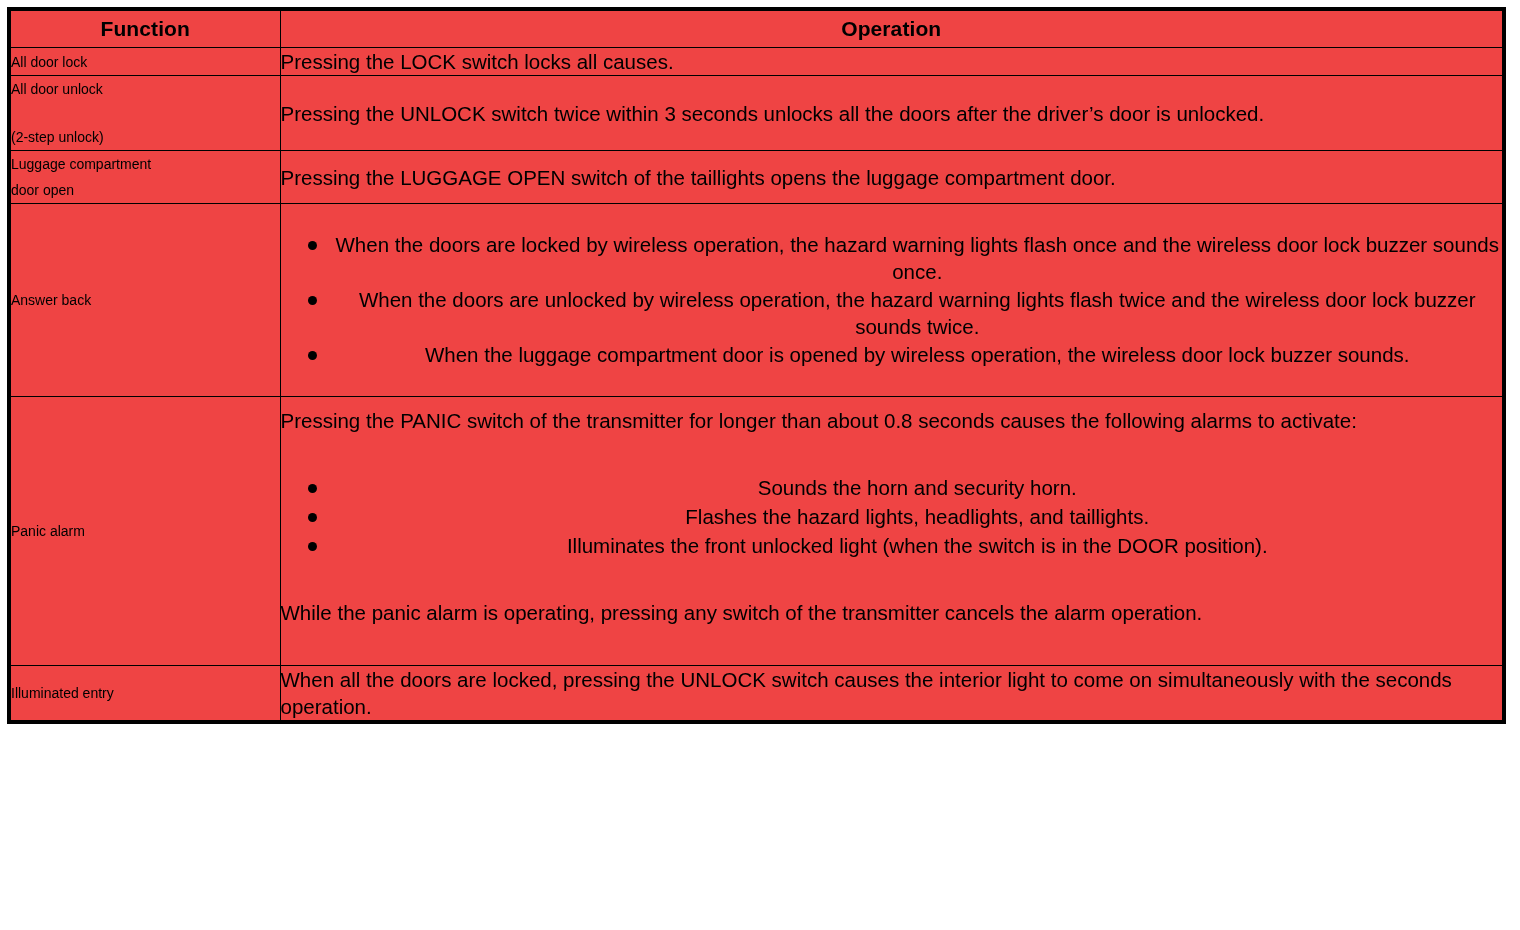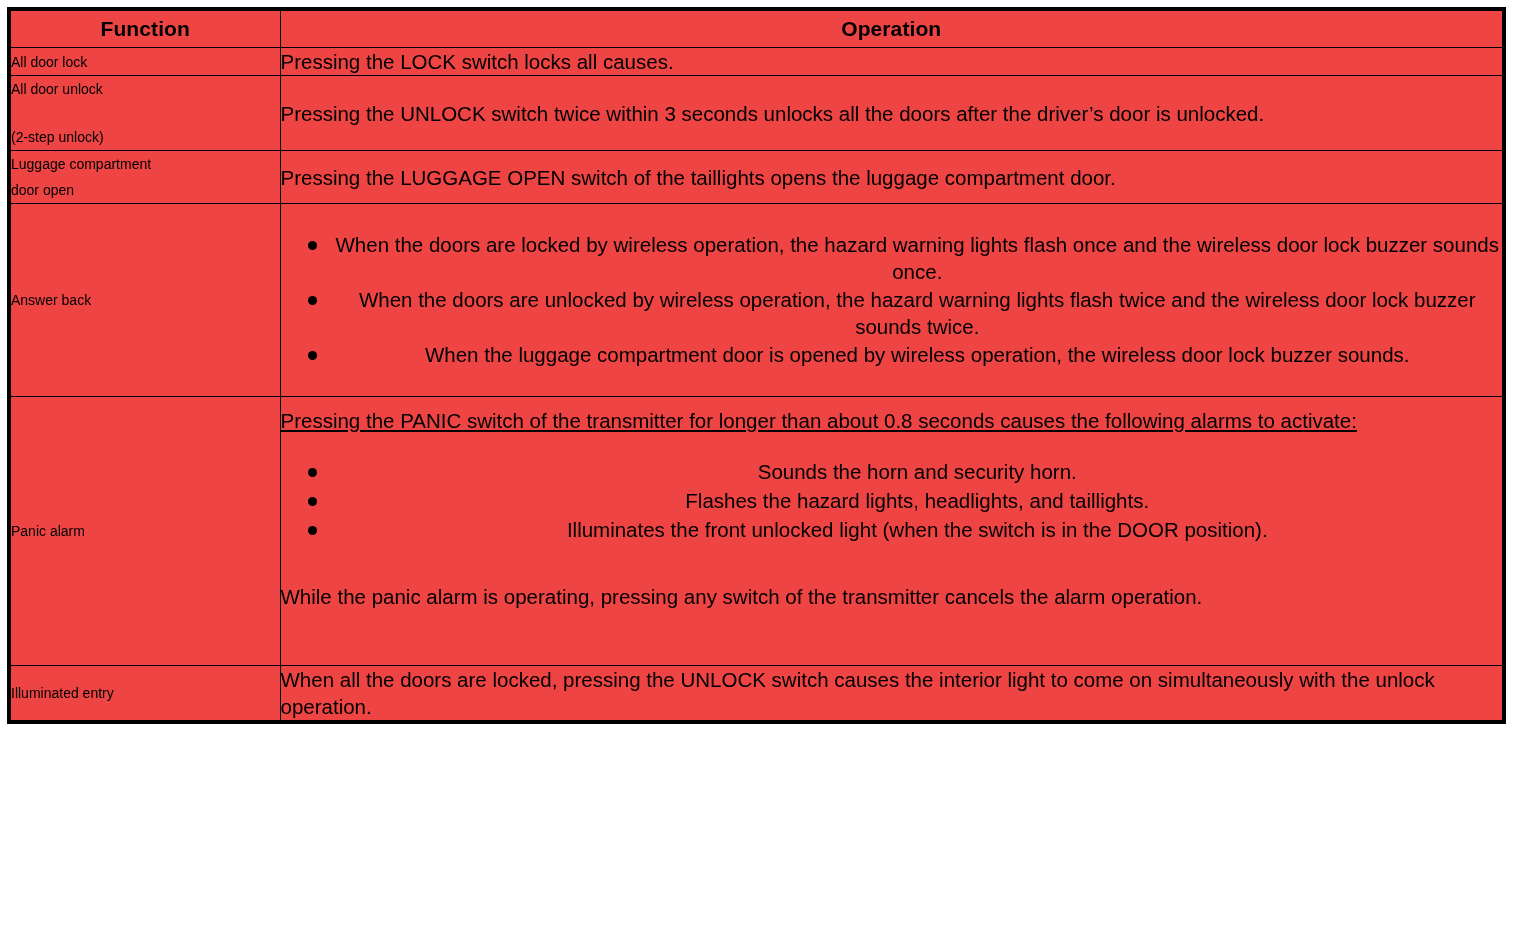--- a/index.html
+++ b/index.html
@@ -93,21 +93,21 @@
     left: 27px;
     top: 10px;
     width: 9px;
     height: 9px;
     background: #000;
     border-radius: 50%;
   }
   ul.bullets.compact > li { margin-bottom: 2px; }
 
   .para { margin: 0; }
-  .para.intro { margin-bottom: 2px; text-decoration: underline; }
+  .para.intro { margin-bottom: 18px; }
   .para.gap-top { margin-top: 40px; }
 
   .panic-body .spacer { height: 22px; }
 
   td.big-cell { height: 192px; }
 </style>
 </head>
 <body>
 
 <div class="page">
@@ -174,19 +174,19 @@
             <li>Illuminates the front unlocked light (when the switch is in the DOOR position).</li>
           </ul>
           <p class="para gap-top">While the panic alarm is operating, pressing any switch of the transmitter cancels the alarm operation.</p>
         </td>
       </tr>
 
 
       <tr>
         <td class="fn-cell">Illuminated entry</td>
         <td class="op-cell">
-          <p class="para">When all the doors are locked, pressing the UNLOCK switch causes the interior light to come on simultaneously with the unlock operation.</p>
+          <p class="para">When all the doors are locked, pressing the UNLOCK switch causes the interior light to come on simultaneously with the seconds operation.</p>
         </td>
       </tr>
 
     </tbody>
   </table>
 </div>
 
 </body></html>

